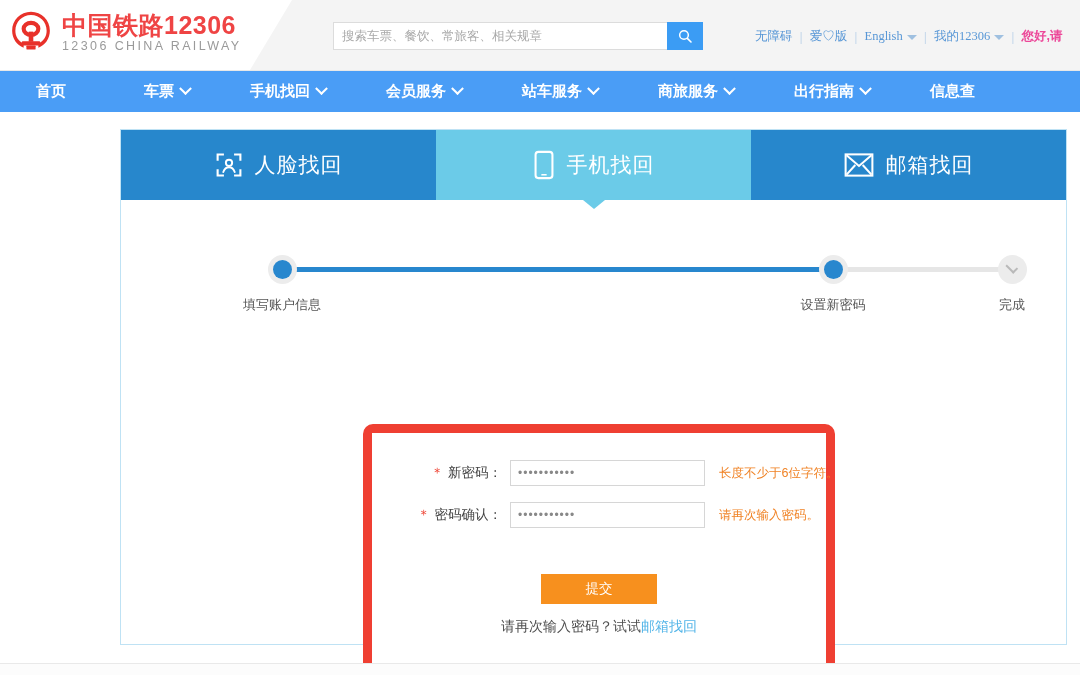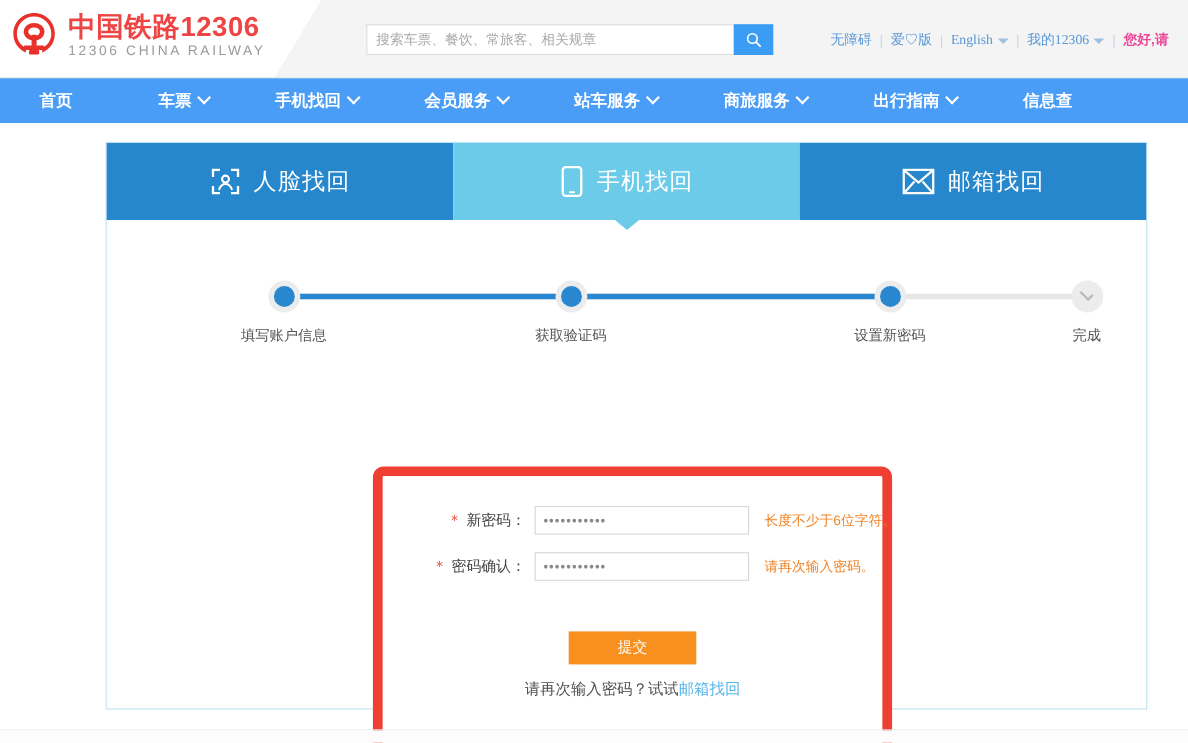--- a/index.html
+++ b/index.html
@@ -93,21 +93,21 @@
   .nav-caret {
     margin-left: 7px;
     width: 9px; height: 9px;
     border-right: 2px solid #fff; border-bottom: 2px solid #fff;
     transform: rotate(45deg) translate(-2px,-2px);
   }
 
   
   .stage { position: relative; width: 1080px; height: 563px; background: #fff; }
   .card {
-    position: absolute; left: 96px; top: 17px;
+    position: absolute; left: 120px; top: 17px;
     width: 947px; height: 516px;
     border: 1px solid #bfe2f4;
     background: #fff;
   }
 
   .tabs { display: flex; width: 945px; height: 70px; position: relative; }
   .tab {
     flex: 1; display: flex; align-items: center; justify-content: center;
     gap: 12px; cursor: pointer;
     font-size: 21px; color: #ffffff; letter-spacing: 1px;
@@ -328,26 +328,20 @@
       <div class="steps-track"></div>
       <div class="steps-fill"></div>
 
       <div class="step done" style="left:161px">
         <div class="step-dot">
             <i></i>
           </div>
         <div class="step-label">填写账户信息</div>
       </div>
 
-      <div class="step done" style="left:422px">
-        <div class="step-dot">
-            <i></i>
-          </div>
-        <div class="step-label">获取验证码</div>
-      </div>
 
       <div class="step done" style="left:712px">
         <div class="step-dot">
             <i></i>
           </div>
         <div class="step-label">设置新密码</div>
       </div>
 
       <div class="step todo" style="left:891px">
         <div class="step-dot">

